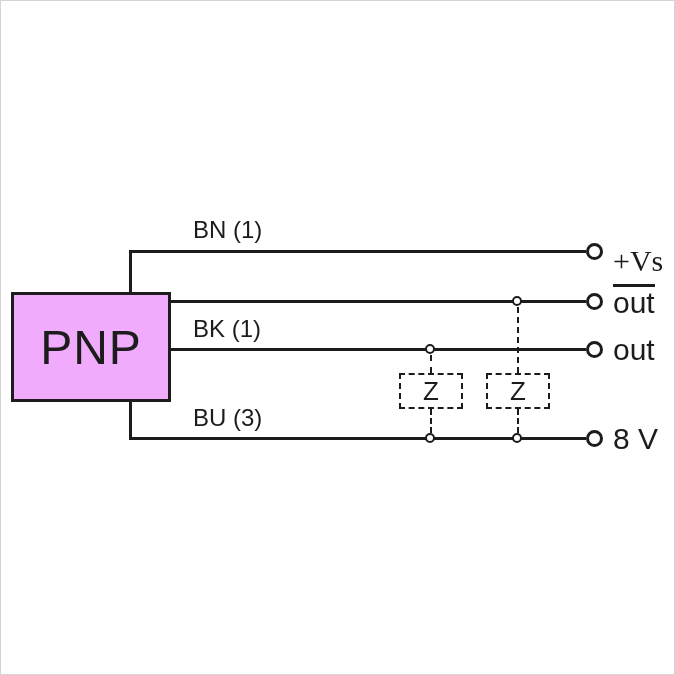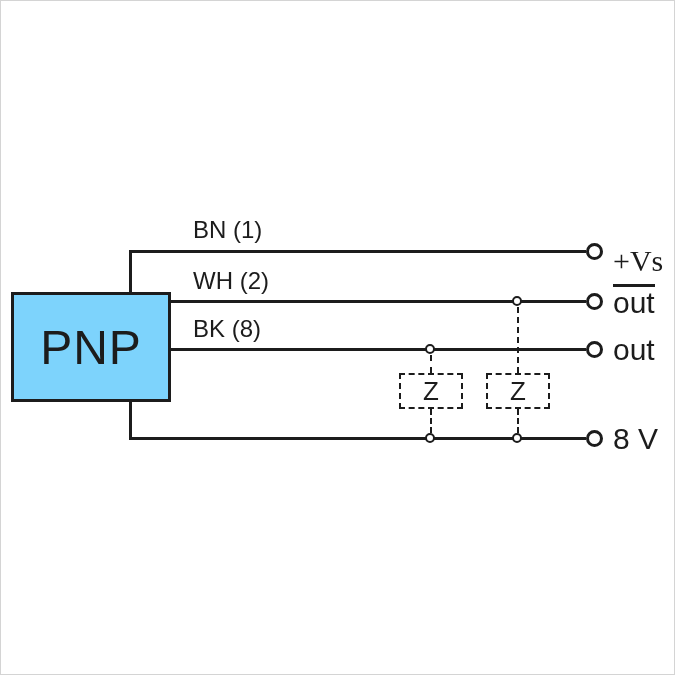--- a/index.html
+++ b/index.html
@@ -52,21 +52,21 @@
     box-sizing: content-box;
   }
   .pnp-box {
     position: absolute;
     left: 10px;
     top: 291px;
     width: 160px;
     height: 110px;
     box-sizing: border-box;
     border: 3px solid #1c1c1c;
-    background: #7dd3fc;
+    background: #f0abfc;
     display: flex;
     align-items: center;
     justify-content: center;
     font-size: 48px;
     letter-spacing: 1px;
   }
   .wire-label {
     position: absolute;
     font-size: 24px;
     line-height: 34px;
@@ -113,22 +113,22 @@
   <div class="line-h" style="left:128px; top:249px; width:457px;"></div>
 
   <div class="line-h" style="left:168px; top:299px; width:417px;"></div>
 
   <div class="line-h" style="left:168px; top:347px; width:417px;"></div>
 
   <div class="line-v" style="left:128px; top:399px; height:39px;"></div>
   <div class="line-h" style="left:128px; top:436px; width:457px;"></div>
 
   <div class="wire-label" style="left:192px; top:212px;">BN (1)</div>
-  <div class="wire-label" style="left:192px; top:263px;">WH (2)</div>
-  <div class="wire-label" style="left:192px; top:311px;">BK (8)</div>
+  <div class="wire-label" style="left:192px; top:311px;">BK (1)</div>
+  <div class="wire-label" style="left:192px; top:400px;">BU (3)</div>
 
   <div class="dash-v" style="left:429px; top:354px; height:18px;"></div>
   <div class="dash-v" style="left:429px; top:408px; height:24px;"></div>
   <div class="dash-v" style="left:516px; top:306px; height:66px;"></div>
   <div class="dash-v" style="left:516px; top:408px; height:24px;"></div>
 
   <div class="z-box" style="left:398px;">
     <span>Z</span>
   </div>
   <div class="z-box" style="left:485px;">

